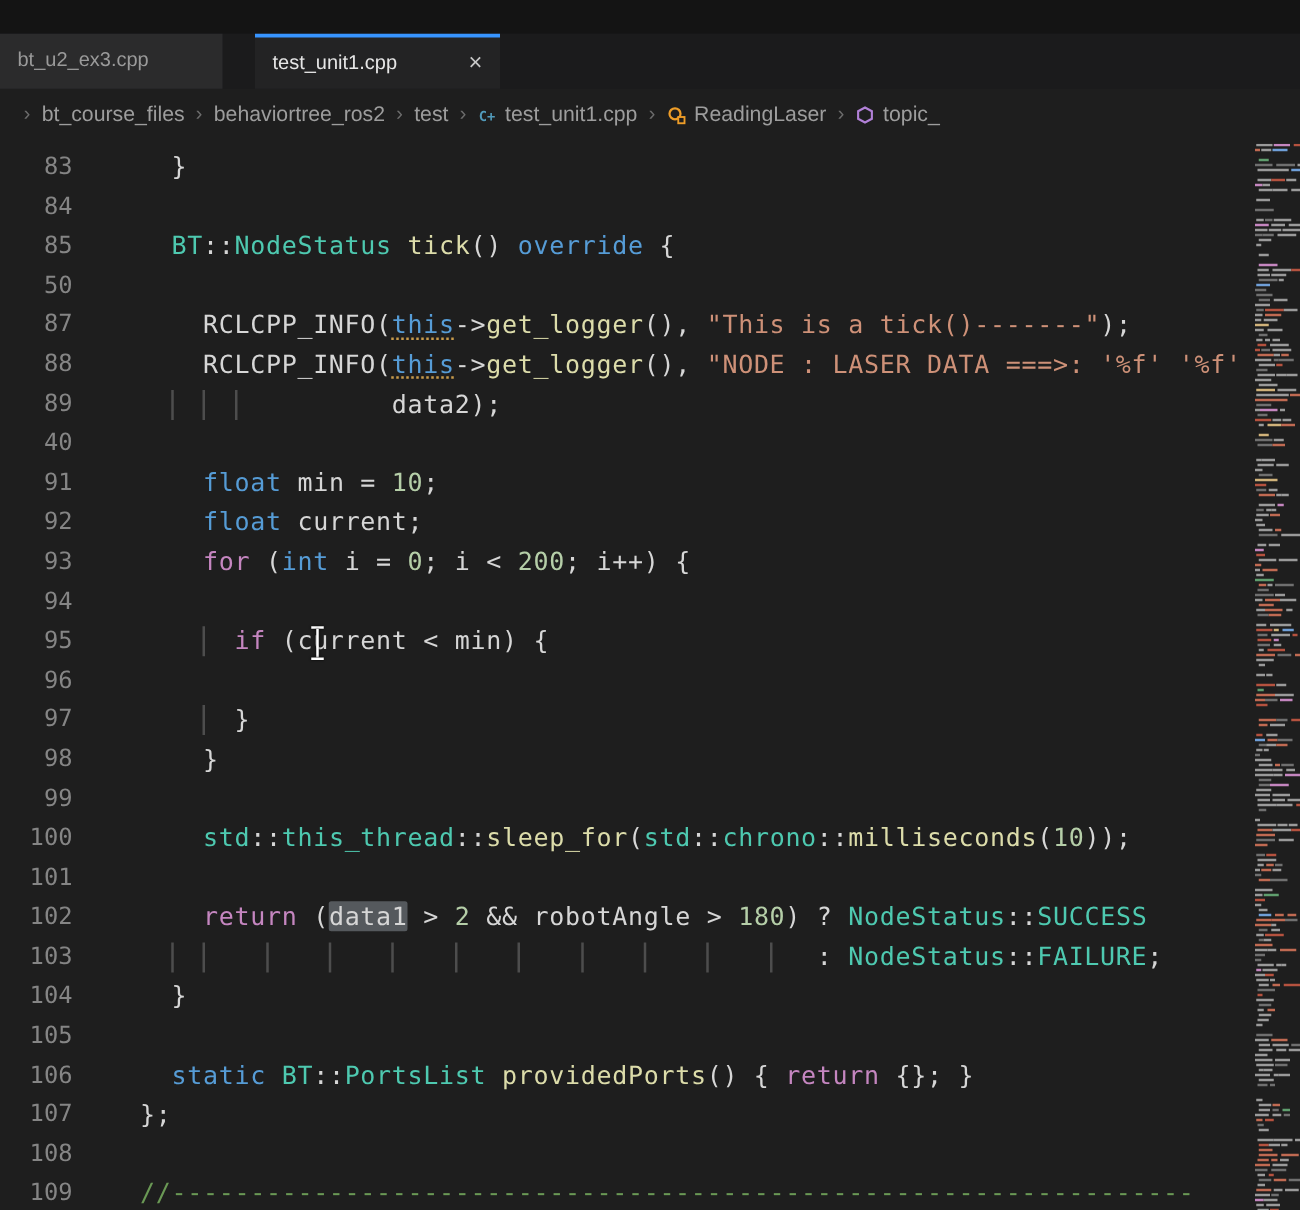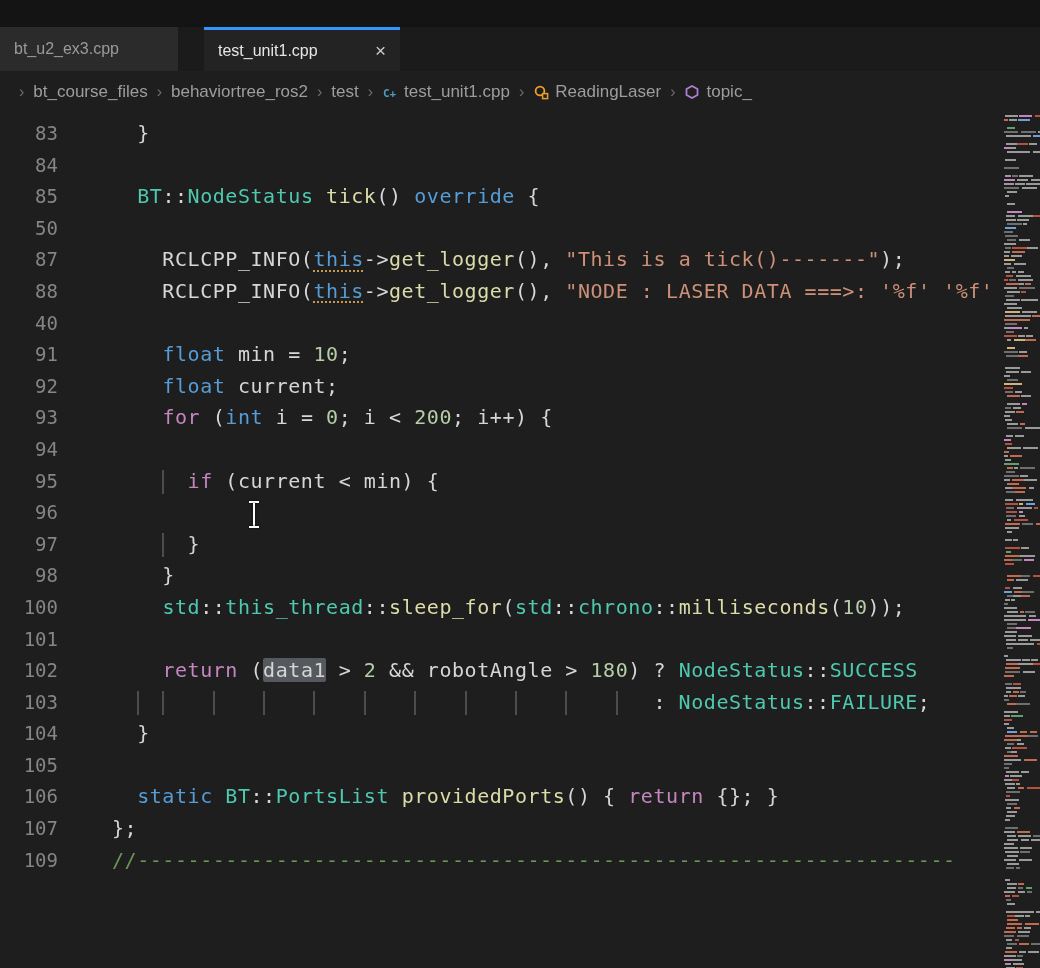--- a/index.html
+++ b/index.html
@@ -97,37 +97,40 @@
       </span>
     </div>
   <div class="editor">
     <div class="code-area">
         <div class="line"><span class="ln">83</span><span class="codeline"><span class="tok w">  }</span></span></div>
         <div class="line"><span class="ln">84</span><span class="codeline"></span></div>
         <div class="line"><span class="ln">85</span><span class="codeline"><span class="tok w">  </span><span class="tok t">BT</span><span class="tok w">::</span><span class="tok t">NodeStatus</span><span class="tok w"> </span><span class="tok y">tick</span><span class="tok w">() </span><span class="tok b">override</span><span class="tok w"> {</span></span></div>
         <div class="line"><span class="ln">50</span><span class="codeline"></span></div>
         <div class="line"><span class="ln">87</span><span class="codeline"><span class="tok w">    RCLCPP_INFO(</span><span class="tok b u">this</span><span class="tok w">-&gt;</span><span class="tok y">get_logger</span><span class="tok w">(), </span><span class="tok s">"This is a tick()-------"</span><span class="tok w">);</span></span></div>
         <div class="line"><span class="ln">88</span><span class="codeline"><span class="tok w">    RCLCPP_INFO(</span><span class="tok b u">this</span><span class="tok w">-&gt;</span><span class="tok y">get_logger</span><span class="tok w">(), </span><span class="tok s">"NODE : LASER DATA ===&gt;: '%f' '%f'</span></span></div>
+        <div class="line"><span class="ln">89</span><span class="codeline"><i class="guide" style="left: 25.18px;"></i><i class="guide" style="left: 50.36px;"></i><i class="guide" style="left: 75.54px;"></i><span class="tok w">                data2);</span></span></div>
         <div class="line"><span class="ln">40</span><span class="codeline"></span></div>
         <div class="line"><span class="ln">91</span><span class="codeline"><span class="tok w">    </span><span class="tok b">float</span><span class="tok w"> min = </span><span class="tok n">10</span><span class="tok w">;</span></span></div>
         <div class="line"><span class="ln">92</span><span class="codeline"><span class="tok w">    </span><span class="tok b">float</span><span class="tok w"> current;</span></span></div>
         <div class="line"><span class="ln">93</span><span class="codeline"><span class="tok w">    </span><span class="tok p">for</span><span class="tok w"> (</span><span class="tok b">int</span><span class="tok w"> i = </span><span class="tok n">0</span><span class="tok w">; i &lt; </span><span class="tok n">200</span><span class="tok w">; i++) {</span></span></div>
         <div class="line"><span class="ln">94</span></div>
         <div class="line"><span class="ln">95</span><span class="codeline"><i class="guide" style="left: 50.36px;"></i><span class="tok w">      </span><span class="tok p">if</span><span class="tok w"> (current &lt; min) {</span></span></div>
         <div class="line"><span class="ln">96</span></div>
         <div class="line"><span class="ln">97</span><span class="codeline"><i class="guide" style="left: 50.36px;"></i><span class="tok w">      }</span></span></div>
         <div class="line"><span class="ln">98</span><span class="codeline"><span class="tok w">    }</span></span></div>
+        <div class="line"><span class="ln">99</span><span class="codeline"></span></div>
         <div class="line"><span class="ln">100</span><span class="codeline"><span class="tok w">    </span><span class="tok t">std</span><span class="tok w">::</span><span class="tok t">this_thread</span><span class="tok w">::</span><span class="tok y">sleep_for</span><span class="tok w">(</span><span class="tok t">std</span><span class="tok w">::</span><span class="tok t">chrono</span><span class="tok w">::</span><span class="tok y">milliseconds</span><span class="tok w">(</span><span class="tok n">10</span><span class="tok w">));</span></span></div>
         <div class="line"><span class="ln">101</span><span class="codeline"></span></div>
         <div class="line"><span class="ln">102</span><span class="codeline"><span class="tok w">    </span><span class="tok p">return</span><span class="tok w"> (</span><span class="tok w h">data1</span><span class="tok w"> &gt; </span><span class="tok n">2</span><span class="tok w"> &amp;&amp; robotAngle &gt; </span><span class="tok n">180</span><span class="tok w">) ? </span><span class="tok t">NodeStatus</span><span class="tok w">::</span><span class="tok t">SUCCESS</span></span></div>
         <div class="line"><span class="ln">103</span><span class="codeline"><i class="guide" style="left: 25.18px;"></i><i class="guide" style="left: 50.36px;"></i><i class="guide" style="left: 100.72px;"></i><i class="guide" style="left: 151.08px;"></i><i class="guide" style="left: 201.44px;"></i><i class="guide" style="left: 251.8px;"></i><i class="guide" style="left: 302.16px;"></i><i class="guide" style="left: 352.52px;"></i><i class="guide" style="left: 402.88px;"></i><i class="guide" style="left: 453.24px;"></i><i class="guide" style="left: 503.6px;"></i><span class="tok w">                                           : </span><span class="tok t">NodeStatus</span><span class="tok w">::</span><span class="tok t">FAILURE</span><span class="tok w">;</span></span></div>
         <div class="line"><span class="ln">104</span><span class="codeline"><span class="tok w">  }</span></span></div>
         <div class="line"><span class="ln">105</span><span class="codeline"></span></div>
         <div class="line"><span class="ln">106</span><span class="codeline"><span class="tok w">  </span><span class="tok b">static</span><span class="tok w"> </span><span class="tok t">BT</span><span class="tok w">::</span><span class="tok t">PortsList</span><span class="tok w"> </span><span class="tok y">providedPorts</span><span class="tok w">() { </span><span class="tok p">return</span><span class="tok w"> {}; }</span></span></div>
         <div class="line"><span class="ln">107</span><span class="codeline"><span class="tok w">};</span></span></div>
+        <div class="line"><span class="ln">108</span><span class="codeline"></span></div>
         <div class="line"><span class="ln">109</span><span class="codeline"><span class="tok c">//-----------------------------------------------------------------</span></span></div>
       </div>
     <div class="minimap">
         <div class="mm-row"><span style="margin-left: 1px; width: 13px; background: rgb(154, 154, 154);"></span><span style="margin-left: 1px; width: 13px; background: rgb(197, 134, 192);"></span><span style="margin-left: 3px; width: 12px; background: rgb(181, 82, 63);"></span></div>
         <div class="mm-row"><span style="margin-left: 0px; width: 4px; background: rgb(192, 106, 82);"></span><span style="margin-left: 1px; width: 8px; background: rgb(154, 154, 154);"></span><span style="margin-left: 1px; width: 12px; background: rgb(111, 159, 216);"></span></div>
         <div class="mm-row"></div>
         <div class="mm-row"><span style="margin-left: 3px; width: 8px; background: rgb(95, 158, 110);"></span></div>
         <div class="mm-row"><span style="margin-left: 0px; width: 14px; background: rgb(111, 111, 111);"></span><span style="margin-left: 3px; width: 15px; background: rgb(111, 111, 111);"></span><span style="margin-left: 2px; width: 5px; background: rgb(154, 154, 154);"></span></div>
         <div class="mm-row"><span style="margin-left: 2px; width: 14px; background: rgb(154, 154, 154);"></span><span style="margin-left: 0px; width: 11px; background: rgb(154, 154, 154);"></span><span style="margin-left: 2px; width: 13px; background: rgb(111, 159, 216);"></span></div>
         <div class="mm-row"></div>

